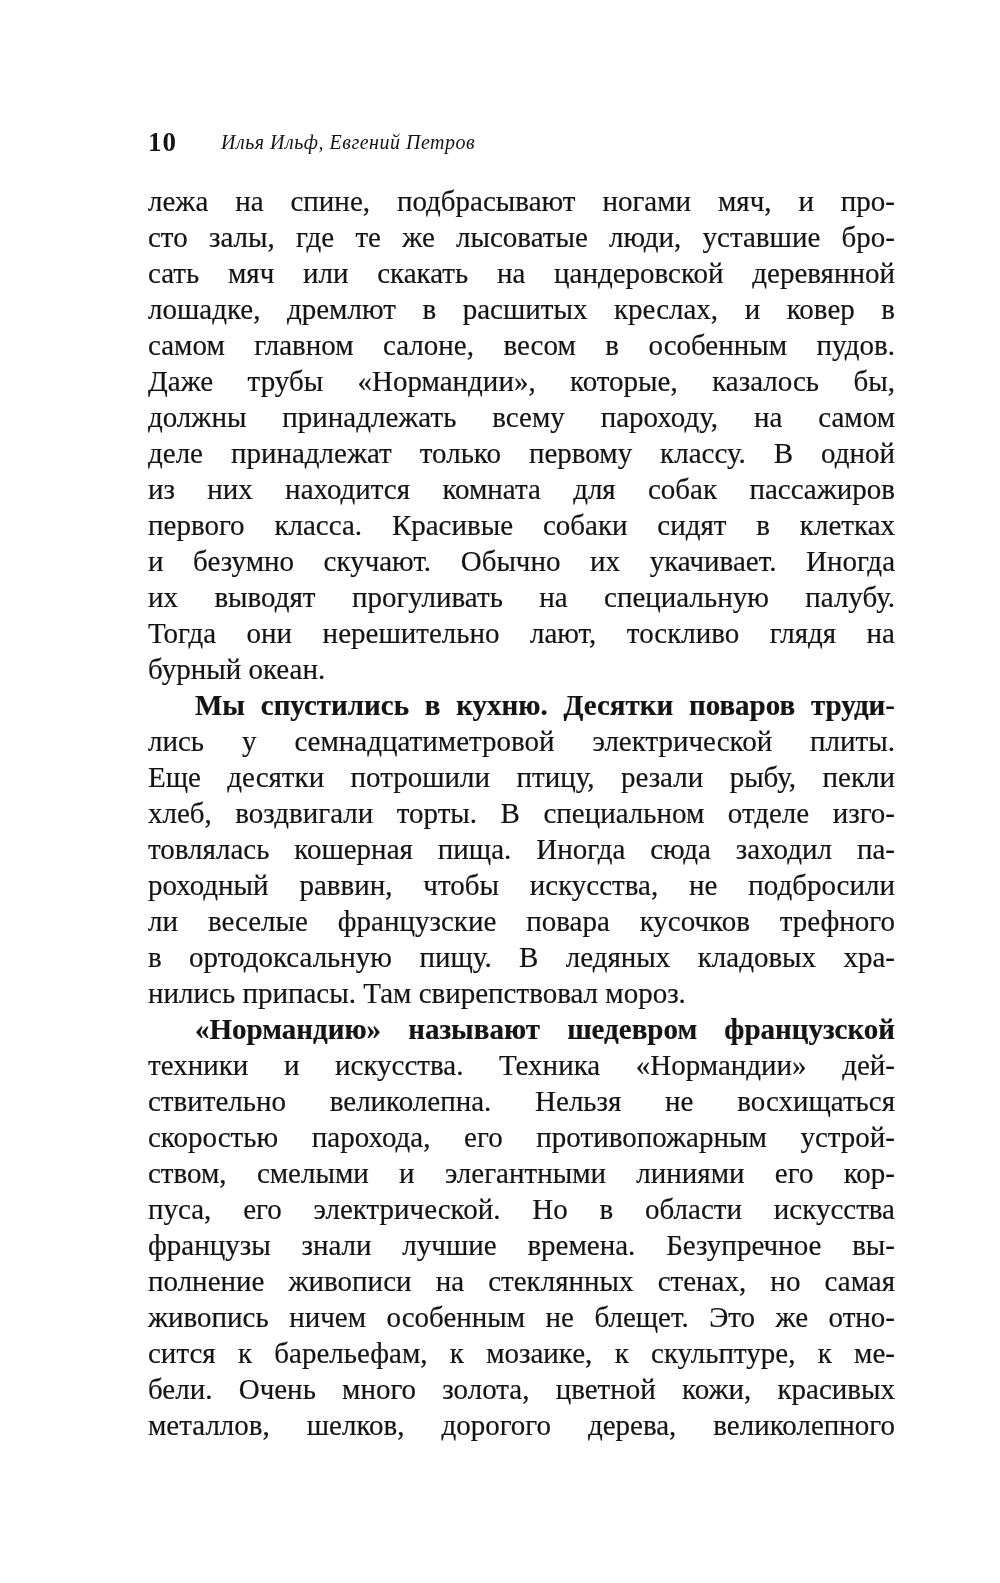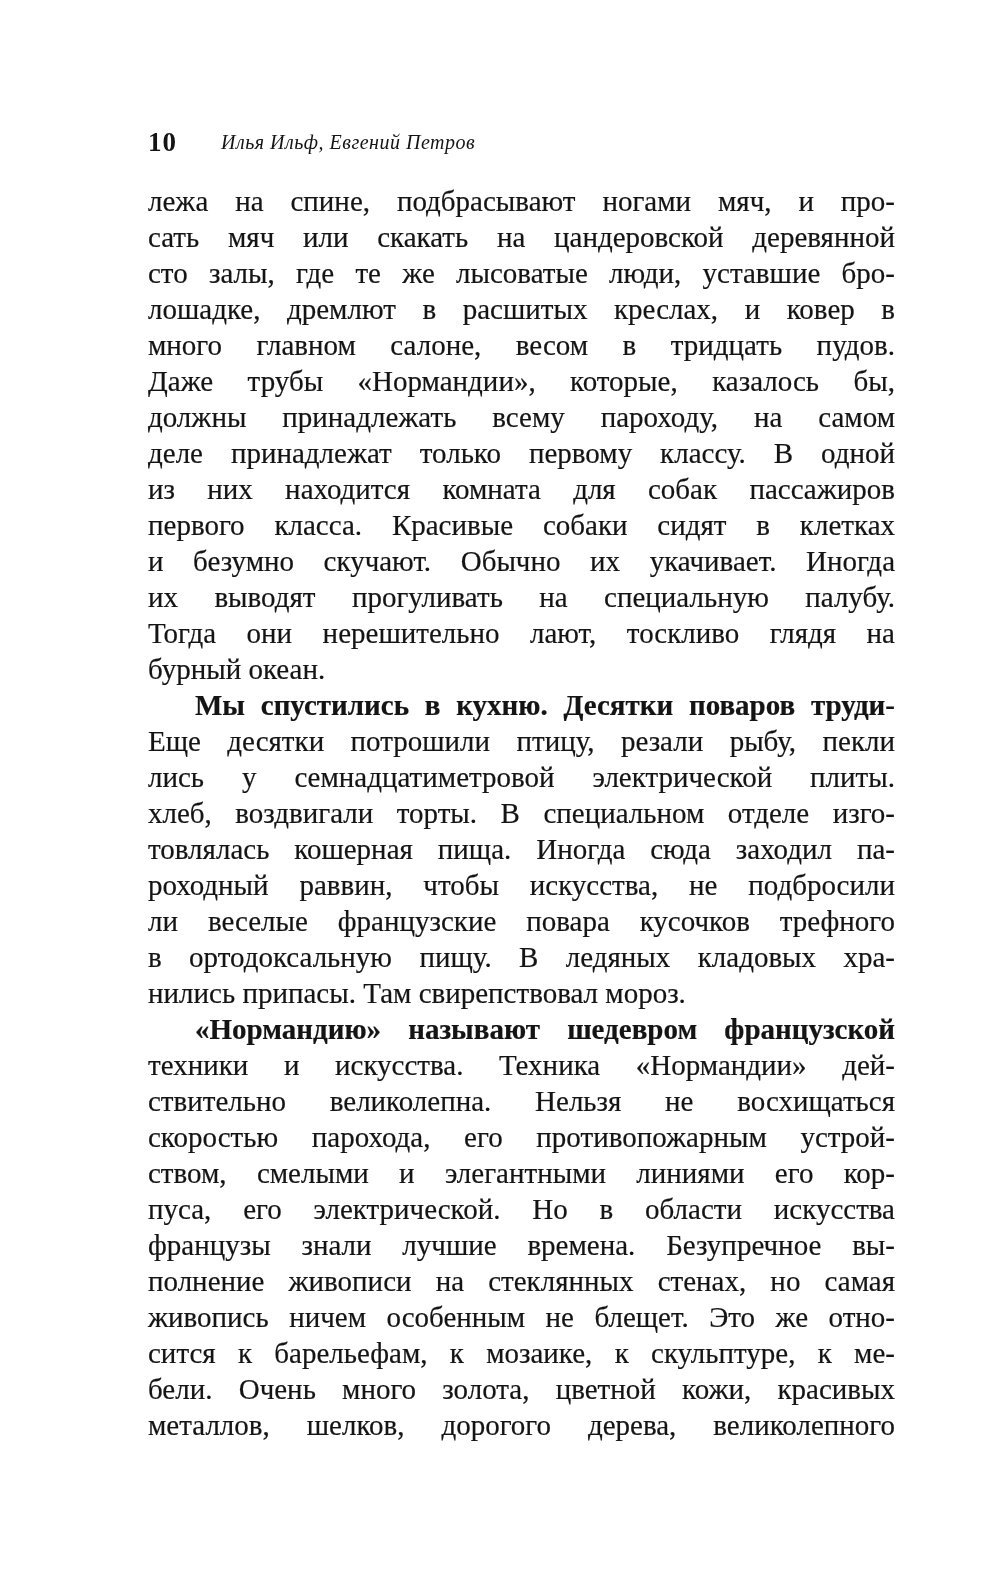--- a/index.html
+++ b/index.html
@@ -67,36 +67,36 @@
 <body>
 
 <div class="page">
   <div class="page-header">
     <span class="page-number">10</span>
     <span class="running-title">Илья Ильф, Евгений Петров</span>
   </div>
 
   <div class="text-block">
       <div class="line">лежа на спине, подбрасывают ногами мяч, и про-</div>
+      <div class="line">сто залы, где те же лысоватые люди, уставшие бро-</div>
       <div class="line">сать мяч или скакать на цандеровской деревянной</div>
-      <div class="line">сто залы, где те же лысоватые люди, уставшие бро-</div>
       <div class="line">лошадке, дремлют в расшитых креслах, и ковер в</div>
-      <div class="line">много главном салоне, весом в тридцать пудов.</div>
+      <div class="line">самом главном салоне, весом в особенным пудов.</div>
       <div class="line">Даже трубы «Нормандии», которые, казалось бы,</div>
       <div class="line">должны принадлежать всему пароходу, на самом</div>
       <div class="line">деле принадлежат только первому классу. В одной</div>
       <div class="line">из них находится комната для собак пассажиров</div>
       <div class="line">первого класса. Красивые собаки сидят в клетках</div>
       <div class="line">и безумно скучают. Обычно их укачивает. Иногда</div>
       <div class="line">их выводят прогуливать на специальную палубу.</div>
       <div class="line">Тогда они нерешительно лают, тоскливо глядя на</div>
       <div class="line para-end">бурный океан.</div>
       <div class="line indent">Мы спустились в кухню. Десятки поваров труди-</div>
+      <div class="line">лись у семнадцатиметровой электрической плиты.</div>
       <div class="line">Еще десятки потрошили птицу, резали рыбу, пекли</div>
-      <div class="line">лись у семнадцатиметровой электрической плиты.</div>
       <div class="line">хлеб, воздвигали торты. В специальном отделе изго-</div>
       <div class="line">товлялась кошерная пища. Иногда сюда заходил па-</div>
       <div class="line">роходный раввин, чтобы искусства, не подбросили</div>
       <div class="line">ли веселые французские повара кусочков трефного</div>
       <div class="line">в ортодоксальную пищу. В ледяных кладовых хра-</div>
       <div class="line para-end">нились припасы. Там свирепствовал мороз.</div>
       <div class="line indent">«Нормандию» называют шедевром французской</div>
       <div class="line">техники и искусства. Техника «Нормандии» дей-</div>
       <div class="line">ствительно великолепна. Нельзя не восхищаться</div>
       <div class="line">скоростью парохода, его противопожарным устрой-</div>

